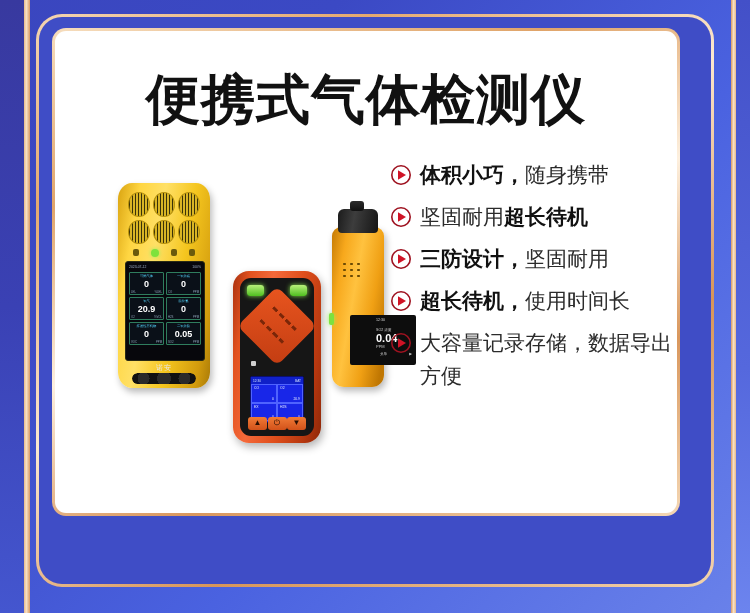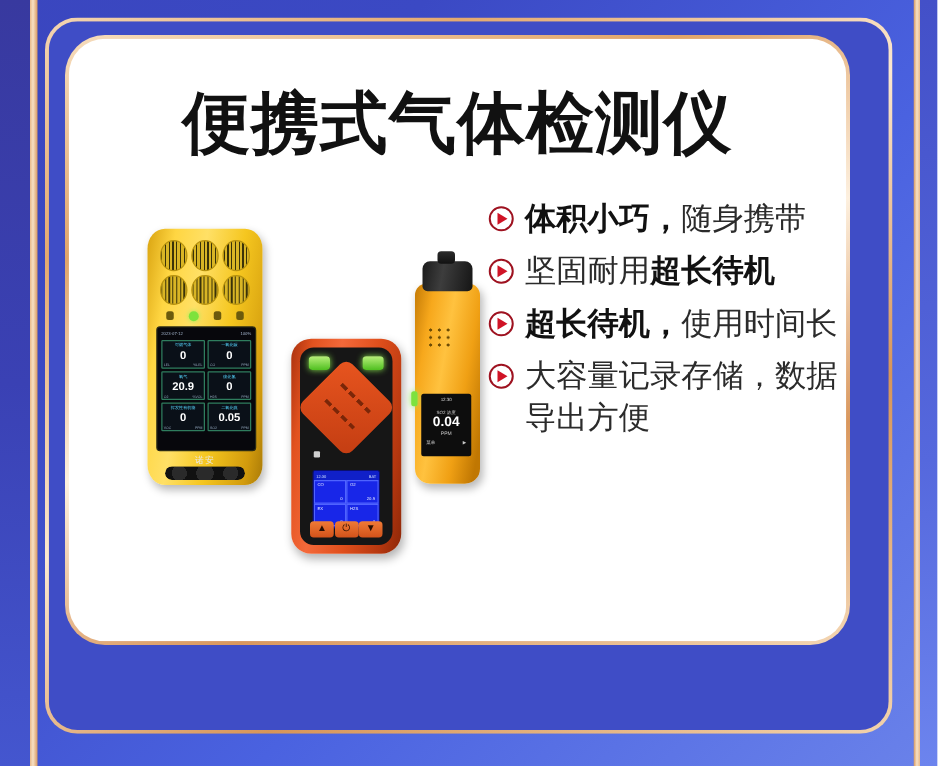--- a/index.html
+++ b/index.html
@@ -34,21 +34,21 @@
     position:absolute;left:36px;top:14px;right:36px;bottom:26px;
     border-radius:26px;
     border:3px solid transparent;
     background:
       linear-gradient(#3f4dc6,#3f4dc6) padding-box,
       linear-gradient(150deg,#f3d5b2 0%,#e4a96f 20%,#fbe8cf 45%,#d79559 70%,#f2d3ad 100%) border-box;
   }
   
   .panel{
     position:absolute;left:52px;top:28px;width:628px;height:488px;
-    border-radius:32px;
+    border-radius:14px;
     background:#ffffff;
     border:3px solid transparent;
     background:
       linear-gradient(#ffffff,#ffffff) padding-box,
       linear-gradient(160deg,#f6ddbd 0%,#e0a469 25%,#fdf0df 50%,#d9975d 75%,#f4d7b4 100%) border-box;
     box-sizing:border-box;
   }
   .title{
     position:absolute;left:0;right:0;top:38px;
     text-align:center;
@@ -63,21 +63,21 @@
   .bullet{
     display:flex;align-items:flex-start;
     margin-bottom:9px;
   }
   .bullet-icon{
     flex:0 0 auto;width:22px;height:22px;margin-top:5px;margin-right:8px;
     position:relative;
   }
   .bullet-icon svg{display:block;}
   .bullet-text{
-    font-size:25px;line-height:33px;color:#2b2b2b;
+    font-size:21px;line-height:33px;color:#2b2b2b;
     font-family:Liberation Serif, serif;
   }
   .bullet-text b{font-weight:bold;color:#111;}
   
   .products{position:absolute;left:0;top:0;width:340px;height:488px;}
 
   
   .dev-yellow{
     position:absolute;left:63px;top:152px;width:92px;height:205px;
     border-radius:14px/16px;
@@ -211,23 +211,23 @@
   .dev-orange .cap::after{
     content:"";position:absolute;left:12px;top:-8px;width:14px;height:10px;
     border-radius:3px;background:linear-gradient(#2c2c2c,#111);
   }
   .dev-orange .holes{
     position:absolute;left:9px;top:34px;width:22px;height:18px;
     background:
       radial-gradient(circle,#6b4a04 1.1px,transparent 1.2px) 0 0/7px 6px;
   }
   .dev-orange .screen{
-    position:absolute;left:5px;top:88px;width:40px;height:50px;
+    position:absolute;left:18px;top:88px;width:40px;height:50px;
     background:#0d0d0d;border-radius:2px;color:#f2f2f2;
-    font-size:4px;text-align:center;overflow:hidden;
+    font-size:4px;overflow:hidden;padding-left:26px;
   }
   .dev-orange .screen .ln1{font-size:3.6px;margin-top:3px;color:#d8d8d8;}
   .dev-orange .screen .ln2{font-size:3.6px;margin-top:6px;color:#cfcfcf;}
   .dev-orange .screen .big{font-size:11px;font-weight:bold;line-height:12px;color:#ffffff;}
   .dev-orange .screen .unit{font-size:4px;color:#cacaca;}
   .dev-orange .screen .bar{
     display:flex;justify-content:space-between;padding:3px 4px 0;font-size:3.6px;color:#c8c8c8;
   }
   .dev-orange .sidelight{
     position:absolute;left:-3px;top:86px;width:5px;height:12px;border-radius:2px;
@@ -386,20 +386,29 @@
       <div class="bullet">
         <span class="bullet-icon">
           <svg width="22" height="22" viewBox="0 0 22 22">
             <circle cx="11" cy="11" r="9.2" fill="none" stroke="#9e1220" stroke-width="1.6"></circle>
             <path d="M8 6.2 L16 11 L8 15.8 Z" fill="#d01326"></path>
           </svg>
         </span>
         <span class="bullet-text"><span>坚固耐用</span><b>超长待机</b></span>
       </div>
 
+      <div class="bullet">
+        <span class="bullet-icon">
+          <svg width="22" height="22" viewBox="0 0 22 22">
+            <circle cx="11" cy="11" r="9.2" fill="none" stroke="#9e1220" stroke-width="1.6"></circle>
+            <path d="M8 6.2 L16 11 L8 15.8 Z" fill="#d01326"></path>
+          </svg>
+        </span>
+        <span class="bullet-text"><b>三防设计，</b><span>坚固耐用</span></span>
+      </div>
 
       <div class="bullet">
         <span class="bullet-icon">
           <svg width="22" height="22" viewBox="0 0 22 22">
             <circle cx="11" cy="11" r="9.2" fill="none" stroke="#9e1220" stroke-width="1.6"></circle>
             <path d="M8 6.2 L16 11 L8 15.8 Z" fill="#d01326"></path>
           </svg>
         </span>
         <span class="bullet-text"><b>超长待机，</b><span>使用时间长</span></span>
       </div>

